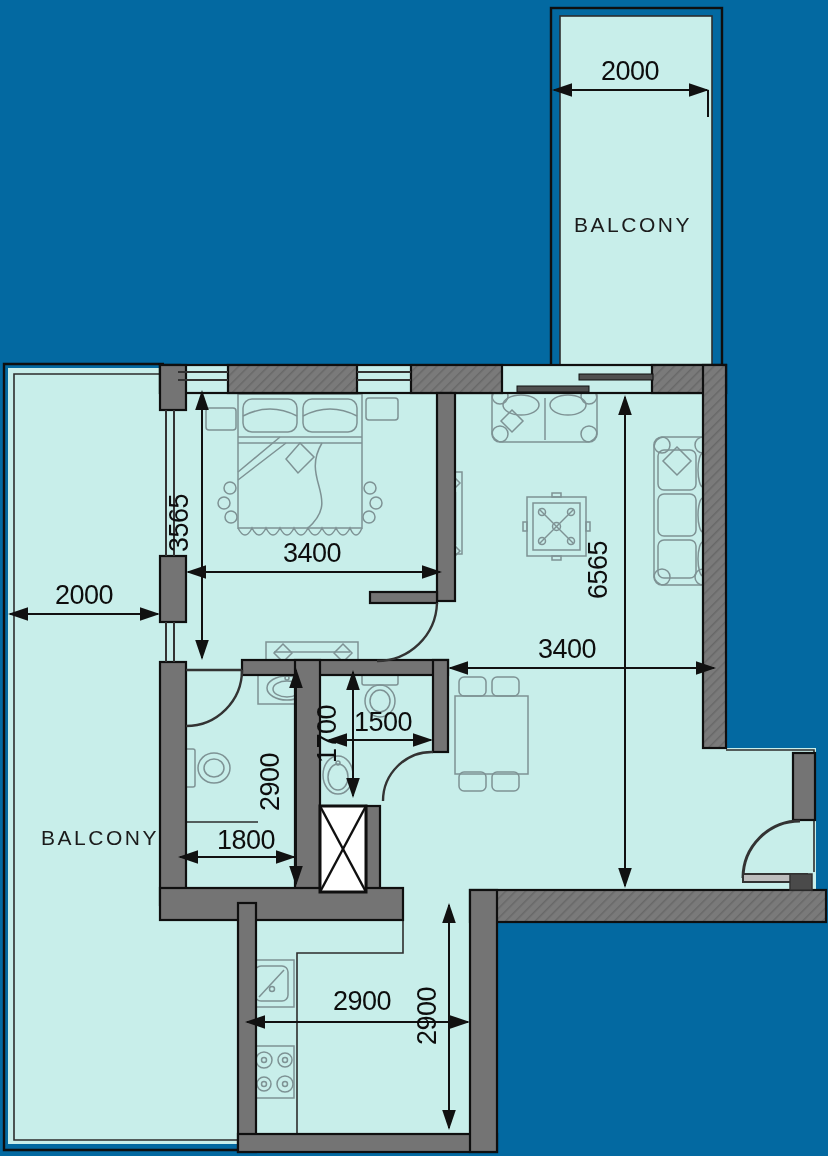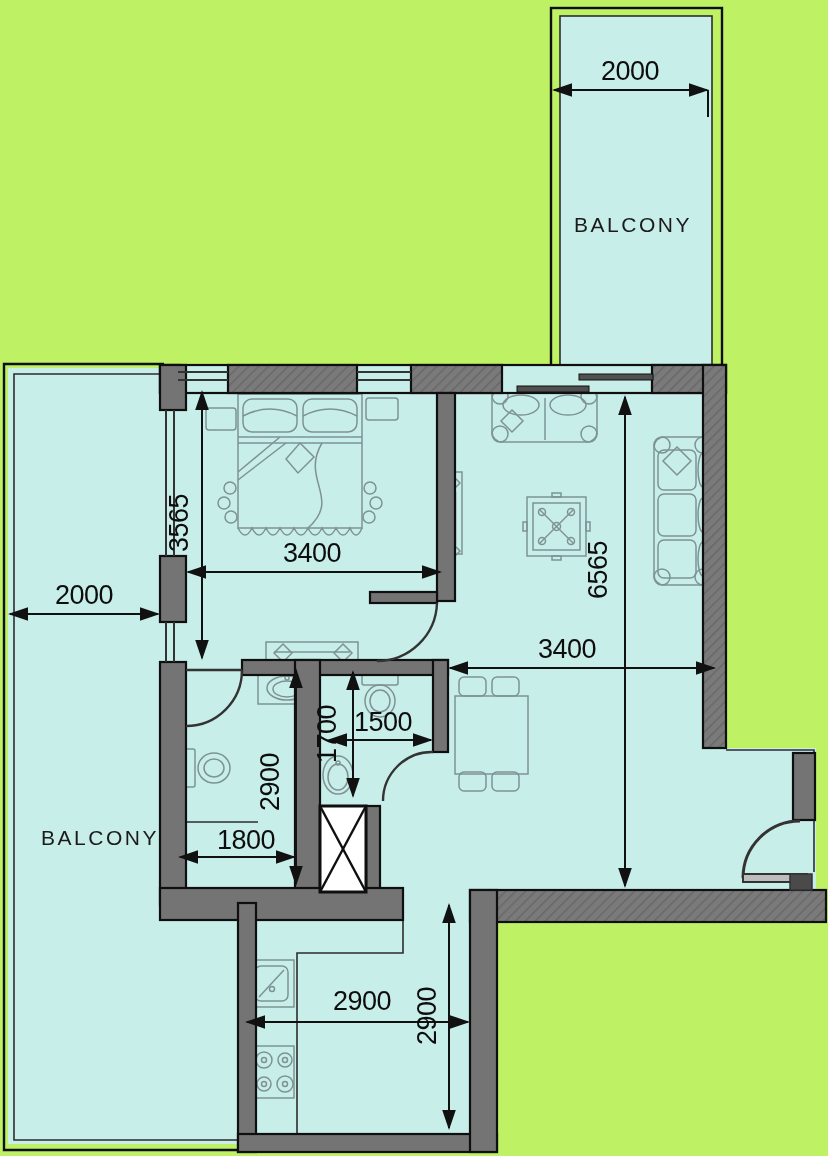--- a/index.html
+++ b/index.html
@@ -1,16 +1,16 @@
 <!DOCTYPE html>
 <html><head>
 <meta charset="utf-8">
 <style>
   html,body{margin:0;padding:0;background:#ffffff;}
-  .stage{position:relative;width:828px;height:1156px;background:#bef264;overflow:hidden;
+  .stage{position:relative;width:828px;height:1156px;background:#0369a1;overflow:hidden;
          font-family:"Liberation Sans", sans-serif;}
   svg{position:absolute;left:0;top:0;}
   text{font-family:"Liberation Sans", sans-serif;}
   .dim{font-size:27px;fill:#0d0d0d;letter-spacing:-0.5px;}
   .room-label{font-size:21px;fill:#1b1b1b;letter-spacing:2.5px;}
   .furn{stroke:#7e9294;stroke-width:1.5;fill:none;}
   .wallline{stroke:#0f0f0f;stroke-width:2.4;fill:none;}
   .thin{stroke:#2d2d2d;stroke-width:1.6;fill:none;}
   .dimline{stroke:#111;stroke-width:2;fill:none;}
 </style>

